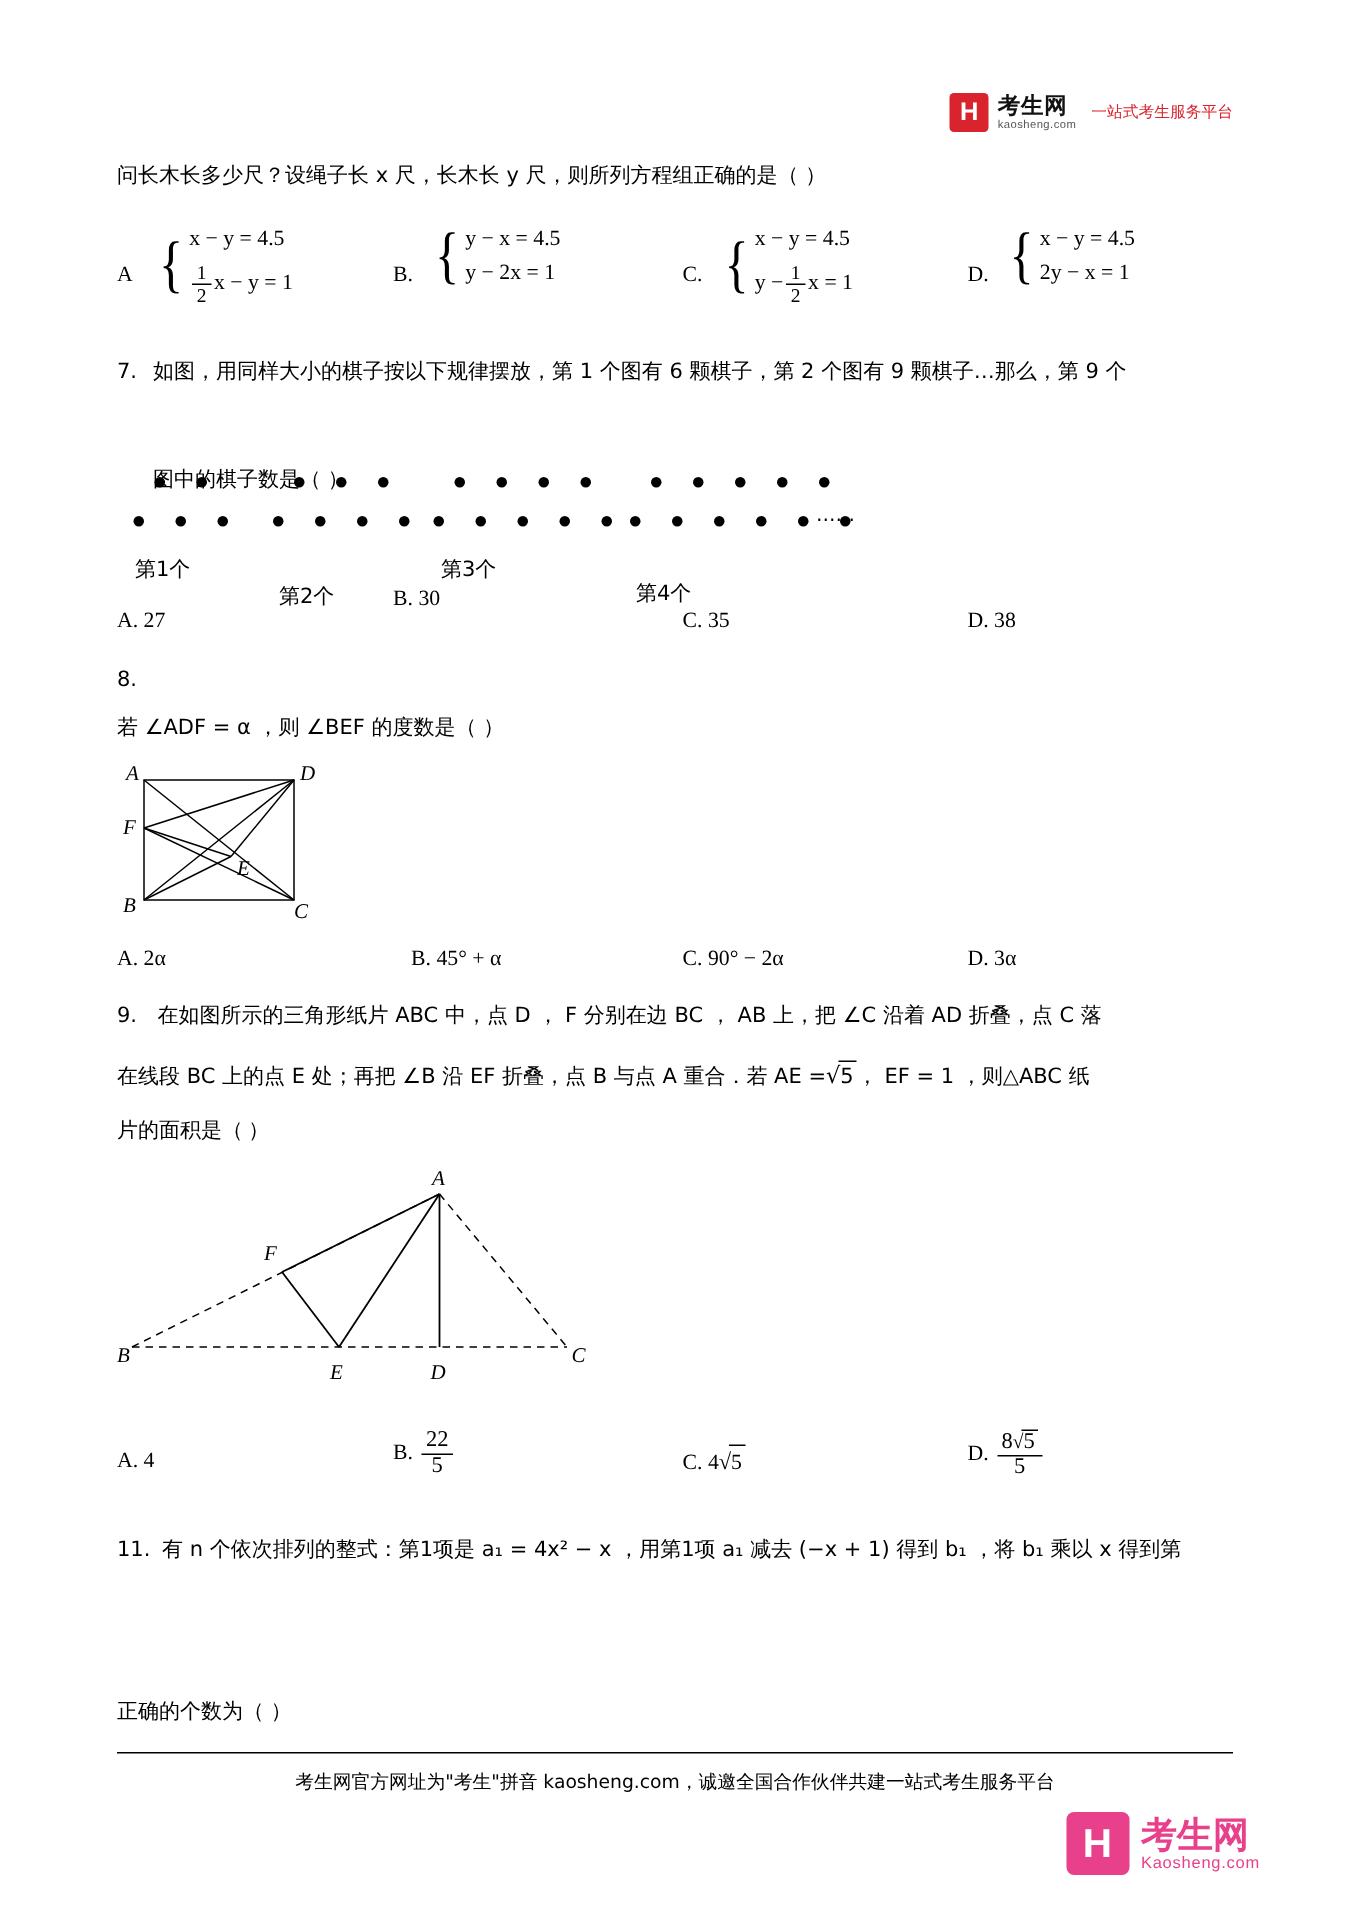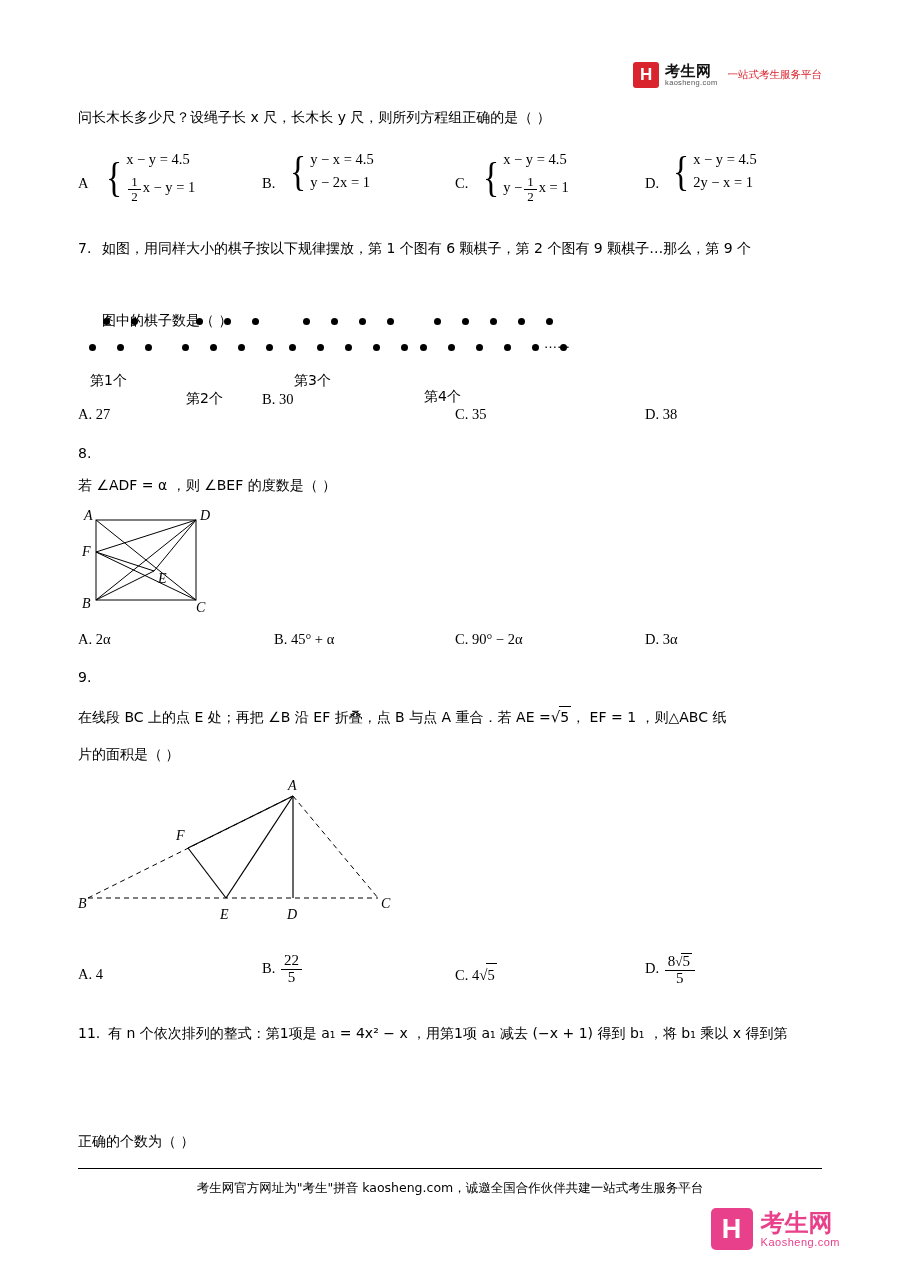--- a/index.html
+++ b/index.html
@@ -206,20 +206,21 @@
       <text class="glabel" x="118" y="104">C</text>
     </svg>
   </div>
 
   <div class="body-text" style="left:78px;top:628px;"><span>A.</span> <span>2α</span></div>
   <div class="body-text" style="left:262px;top:628px;margin-left:12px;"><span>B.</span> <span>45° + α</span></div>
   <div class="body-text" style="left:455px;top:628px;"><span>C.</span> <span>90° − 2α</span></div>
   <div class="body-text" style="left:645px;top:628px;"><span>D.</span> <span>3α</span></div>
 
   <div class="body-text cn" style="left:78px;top:667px;">9.</div>
+  <div class="body-text cn" style="left:105px;top:667px;width:745px;">在如图所示的三角形纸片 ABC 中，点 D ， F 分别在边 BC ， AB 上，把 ∠C 沿着 AD 折叠，点 C 落</div>
   <div class="body-text cn" style="left:78px;top:706px;width:760px;">
     <span>在线段 BC 上的点 E 处；再把 ∠B 沿 EF 折叠，点 B 与点 A 重合．若 AE =</span><span class="radsym">√</span><span class="rad">5</span><span>， EF = 1 ，则△ABC 纸</span>
   </div>
   <div class="body-text cn" style="left:78px;top:744px;font-family:Liberation Serif, serif;">片的面积是（      ）</div>
 
   <div class="fig" style="left:78px;top:778px;">
     <svg width="340" height="150" viewBox="0 0 340 150">
 
       <line x1="10" y1="120" x2="300" y2="120" stroke="#000" stroke-width="1" stroke-dasharray="5,4"></line>
       <line x1="10" y1="120" x2="215" y2="18" stroke="#000" stroke-width="1" stroke-dasharray="5,4"></line>

